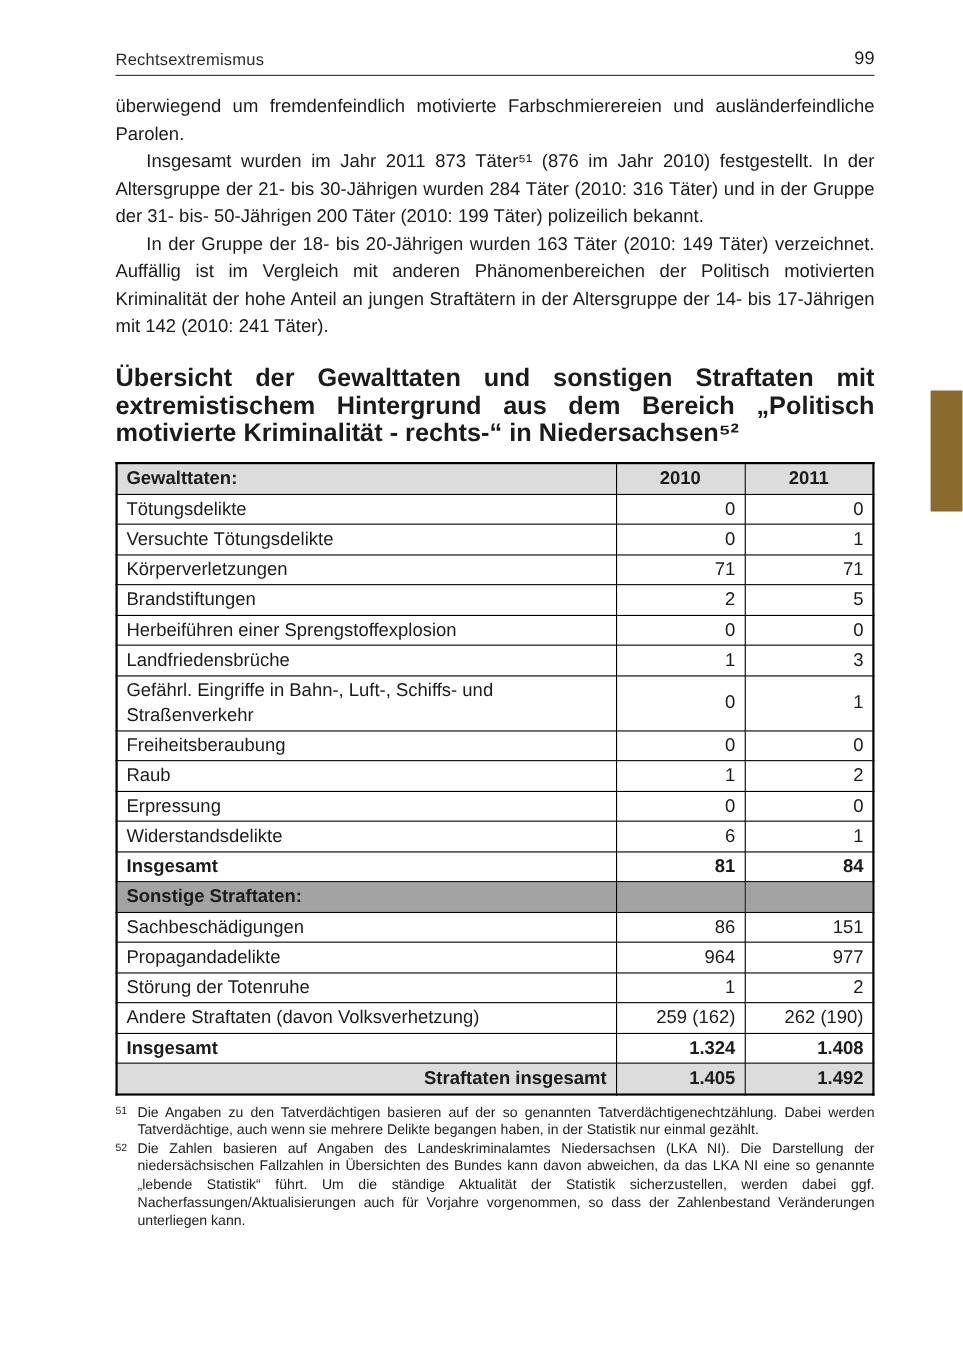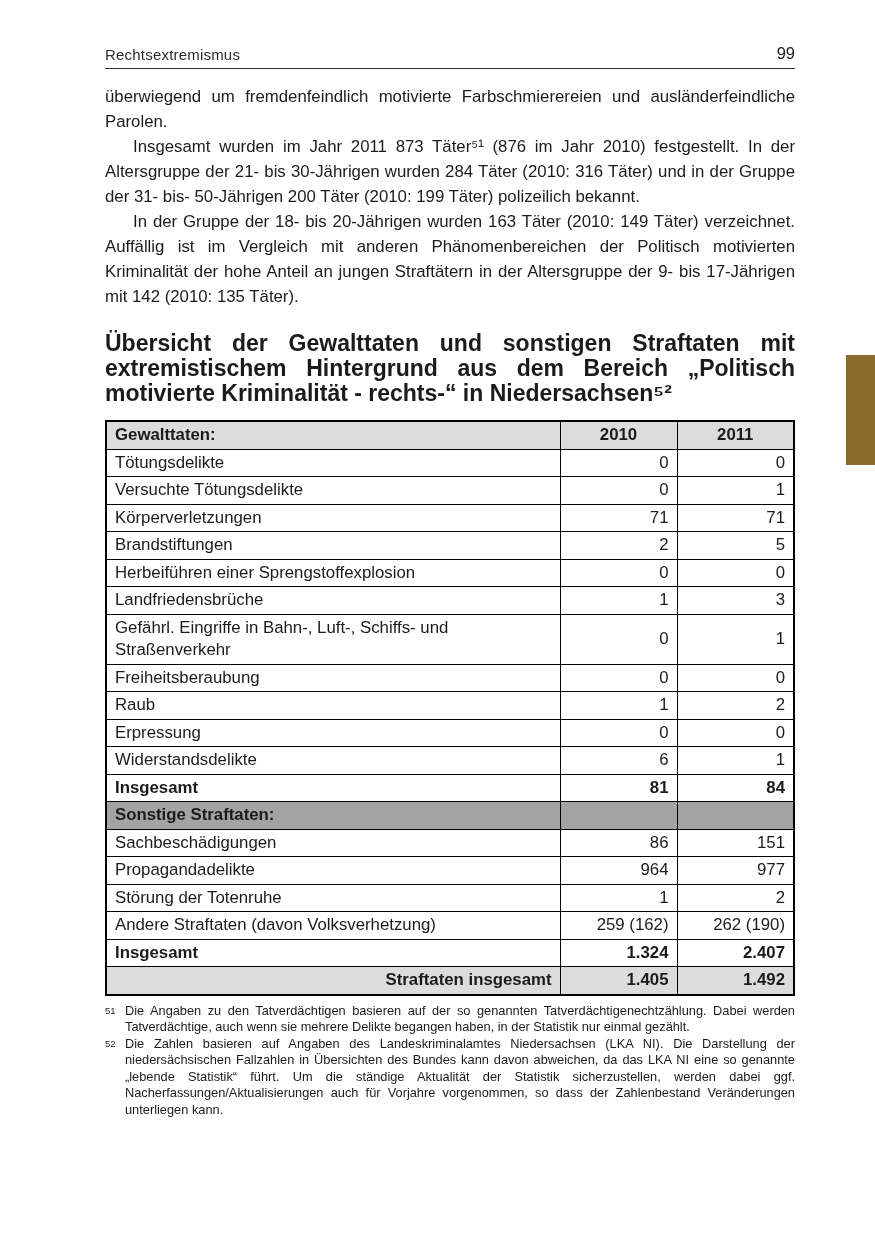--- a/index.html
+++ b/index.html
@@ -96,21 +96,21 @@
 
   <header class="page-header">
     <span class="running-title">Rechtsextremismus</span>
     <span class="page-number">99</span>
   </header>
   <hr class="header-rule">
 
   <main>
     <p class="para">überwiegend um fremdenfeindlich motivierte Farbschmierereien und ausländerfeindliche Parolen.</p>
     <p class="para indent">Insgesamt wurden im Jahr 2011 873 Täter⁵¹ (876 im Jahr 2010) festgestellt. In der Altersgruppe der 21- bis 30-Jährigen wurden 284 Täter (2010: 316 Täter) und in der Gruppe der 31- bis- 50-Jährigen 200 Täter (2010: 199 Täter) polizeilich bekannt.</p>
-    <p class="para indent">In der Gruppe der 18- bis 20-Jährigen wurden 163 Täter (2010: 149 Täter) verzeichnet. Auffällig ist im Vergleich mit anderen Phänomenbereichen der Politisch motivierten Kriminalität der hohe Anteil an jungen Straftätern in der Altersgruppe der 9- bis 17-Jährigen mit 142 (2010: 135 Täter).</p>
+    <p class="para indent">In der Gruppe der 18- bis 20-Jährigen wurden 163 Täter (2010: 149 Täter) verzeichnet. Auffällig ist im Vergleich mit anderen Phänomenbereichen der Politisch motivierten Kriminalität der hohe Anteil an jungen Straftätern in der Altersgruppe der 14- bis 17-Jährigen mit 142 (2010: 241 Täter).</p>
 
     <h2 class="table-heading">Übersicht der Gewalttaten und sonstigen Straftaten mit extremistischem Hintergrund aus dem Bereich „Politisch motivierte Kriminalität - rechts-“ in Niedersachsen⁵²</h2>
 
     <table class="stats-table">
       <thead>
         <tr>
           <th class="label-col">Gewalttaten:</th>
           <th class="num-col">2010</th>
           <th class="num-col">2011</th>
         </tr>
@@ -197,21 +197,21 @@
             <td class="num">2</td>
           </tr>
           <tr class="row-normal">
             <td class="label">Andere Straftaten (davon Volksverhetzung)</td>
             <td class="num">259 (162)</td>
             <td class="num">262 (190)</td>
           </tr>
           <tr class="row-bold">
             <td class="label">Insgesamt</td>
             <td class="num">1.324</td>
-            <td class="num">2.407</td>
+            <td class="num">1.408</td>
           </tr>
           <tr class="row-section-bold">
             <td class="label">Straftaten insgesamt</td>
             <td class="num">1.405</td>
             <td class="num">1.492</td>
           </tr>
         </tbody>
     </table>
 
     <div class="footnotes" id="footnote-list">

